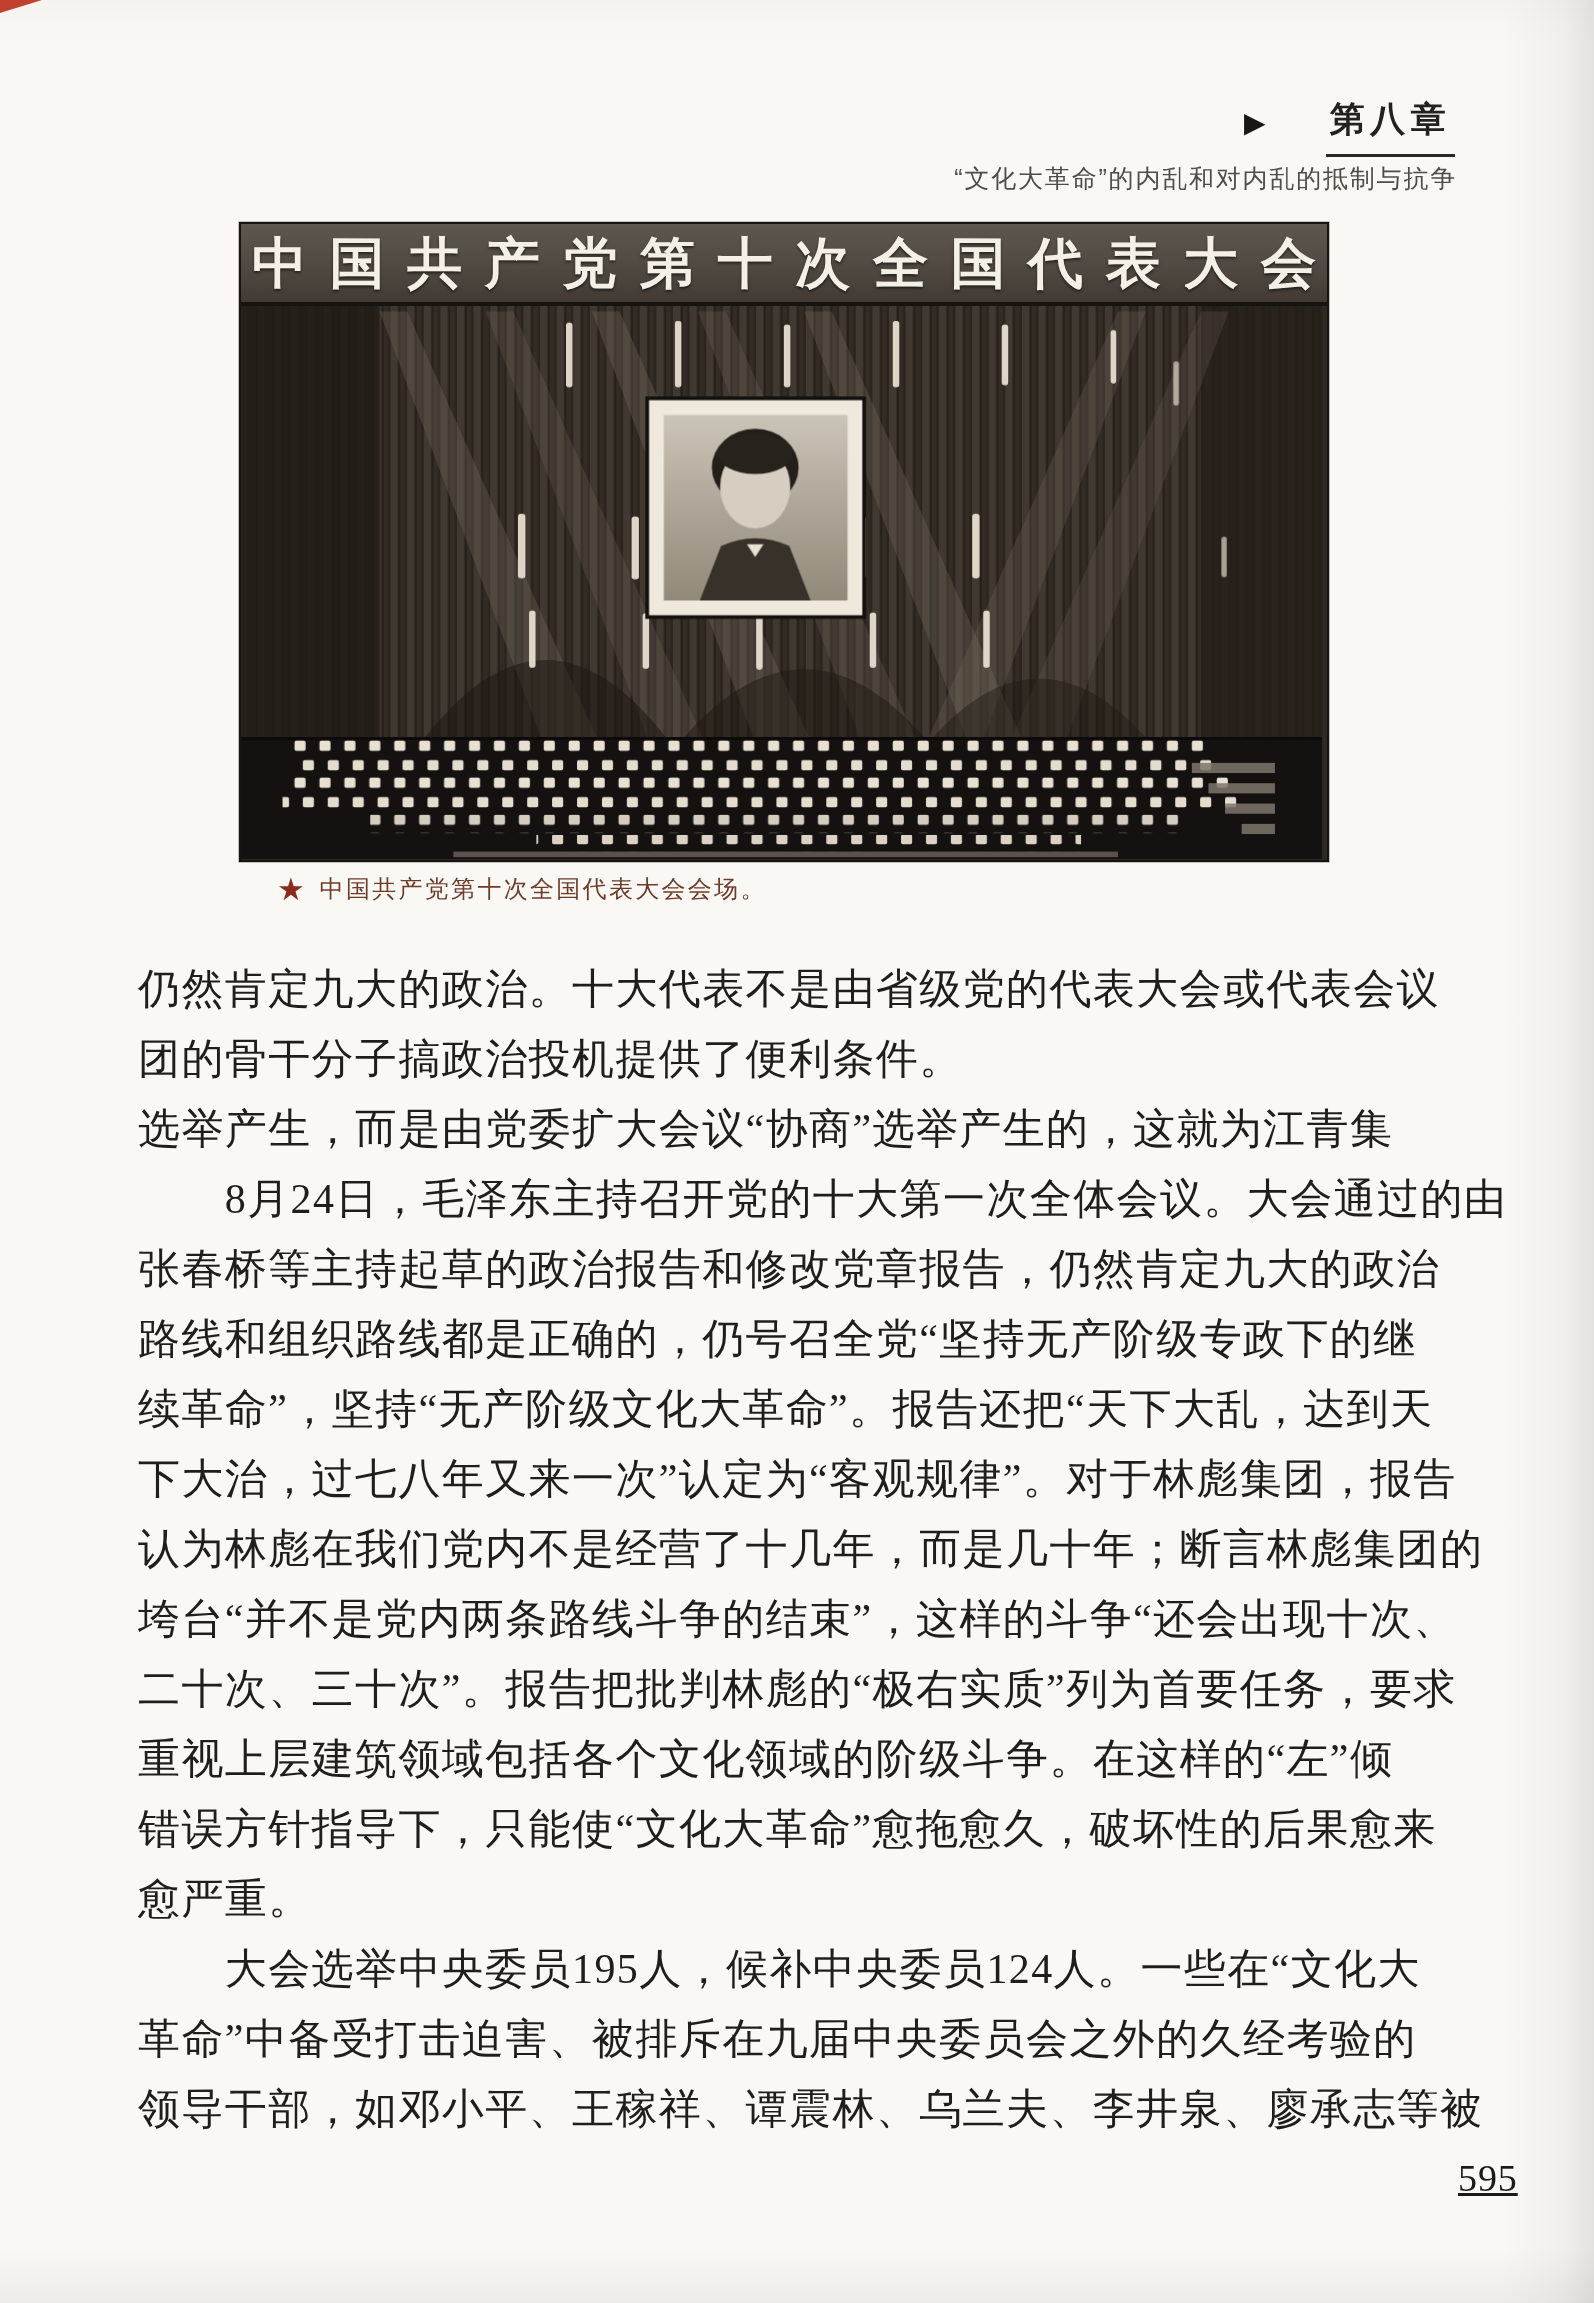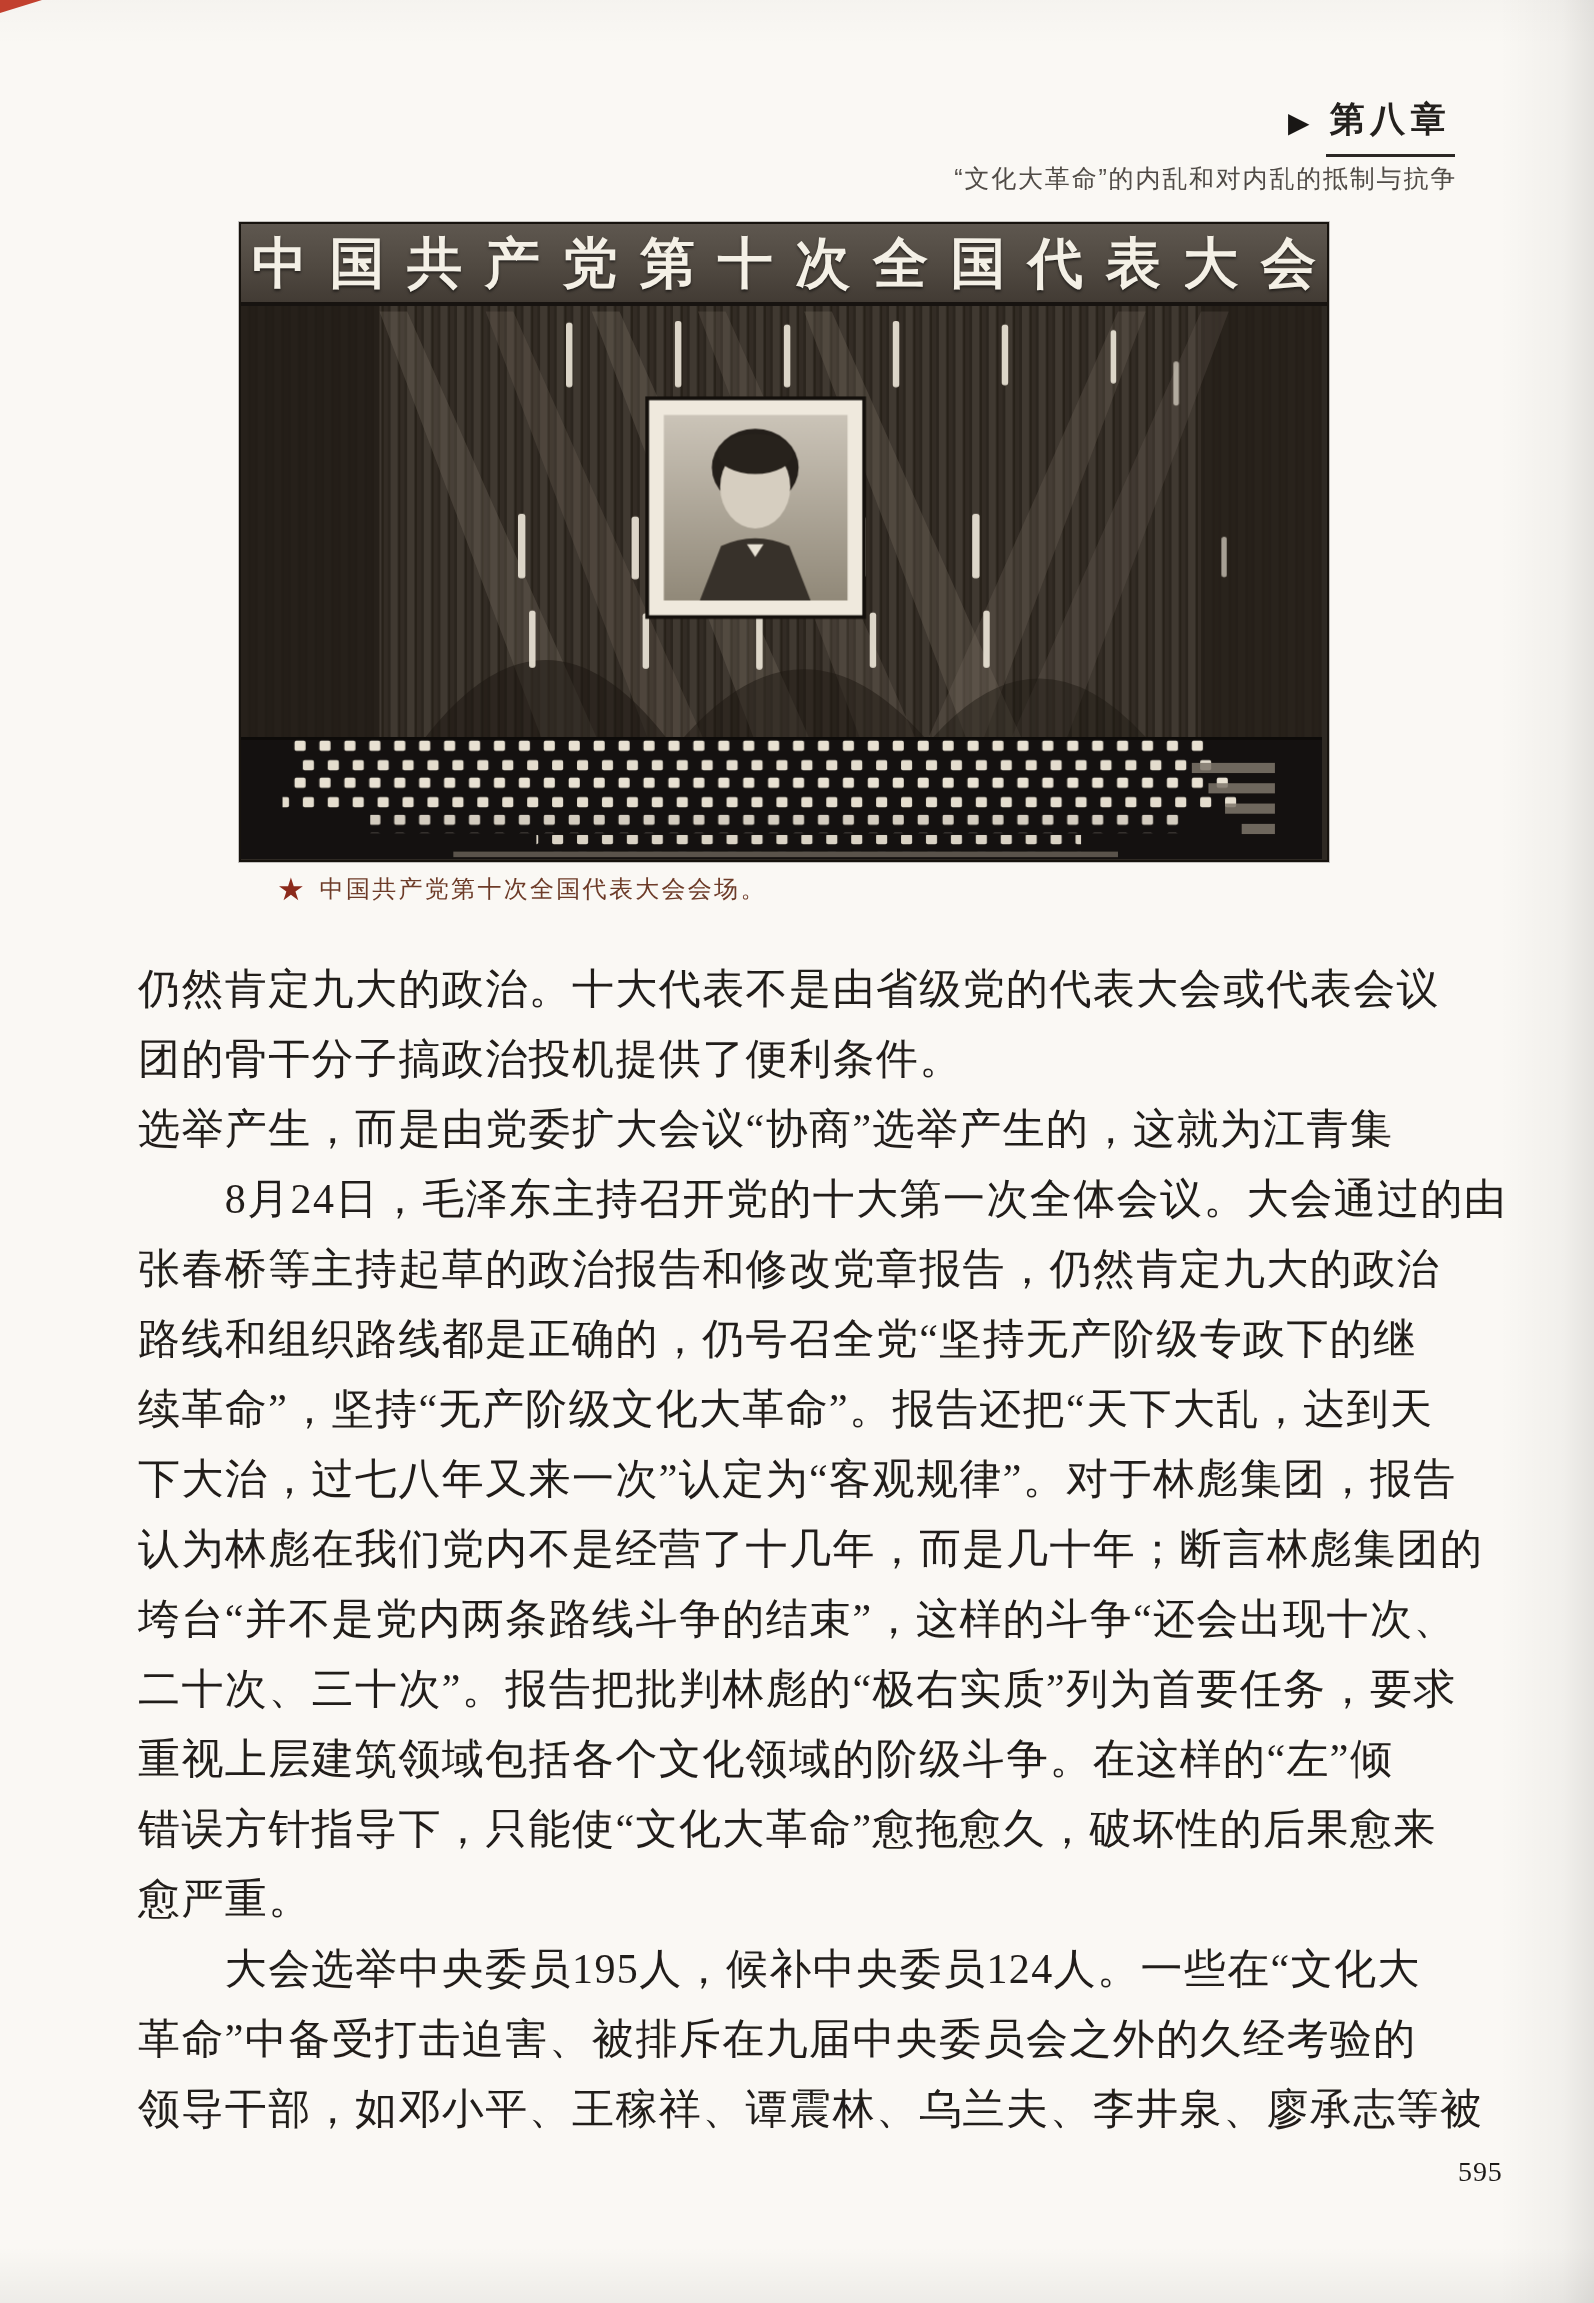--- a/index.html
+++ b/index.html
@@ -19,21 +19,21 @@
   }
   
   .header-chapter {
     position:absolute; top:96px; right:140px;
     display:flex; align-items:center; gap:16.6px;
     font-family:"Liberation Sans", sans-serif;
   }
   .chapter-marker { font-size:28px; color:#191715; line-height:1; transform:translateY(-3.7px); }
   .chapter-title {
     font-size:35px; font-weight:bold; color:#24211e; letter-spacing:5.5px;
-    border-bottom:3.7px solid #2b2825; padding:0 3.7px 11px 3.7px;
+    border-bottom:3.7px solid #2b2825; padding:0 3.7px 11px 3.7px;margin-left:44px;
   }
   .header-subtitle {
     position:absolute; top:162px; right:138px;
     font-size:25px; color:#504b46; letter-spacing:1.8px;
     font-family:Liberation Sans, sans-serif;
   }
   
   .photo {
     position:absolute; left:239px; top:222px; width:1086px; height:636px;
     border:2.8px solid #17130e; background:#2e2923;
@@ -61,21 +61,21 @@
   .caption-text { font-size:24px; color:#6d3b28; letter-spacing:2.3px; }
   
   .body-text {
     position:absolute; left:138px; top:954px; width:1340px;
     font-size:42px; color:#211d1a; letter-spacing:1.4px;
   }
   .text-line { height:70px; line-height:70px; white-space:nowrap; }
   
   .page-number {
     position:absolute; left:1458px; top:2156px;
-    font-size:28px; color:#1c1917; letter-spacing:0.9px;
+    font-size:38px; color:#1c1917; letter-spacing:0.9px;text-decoration:underline;
   }
 </style>
 </head>
 <body>
 
 <div class="page">
 
   <div class="corner-mark"></div>
 
   <div class="header-chapter">

